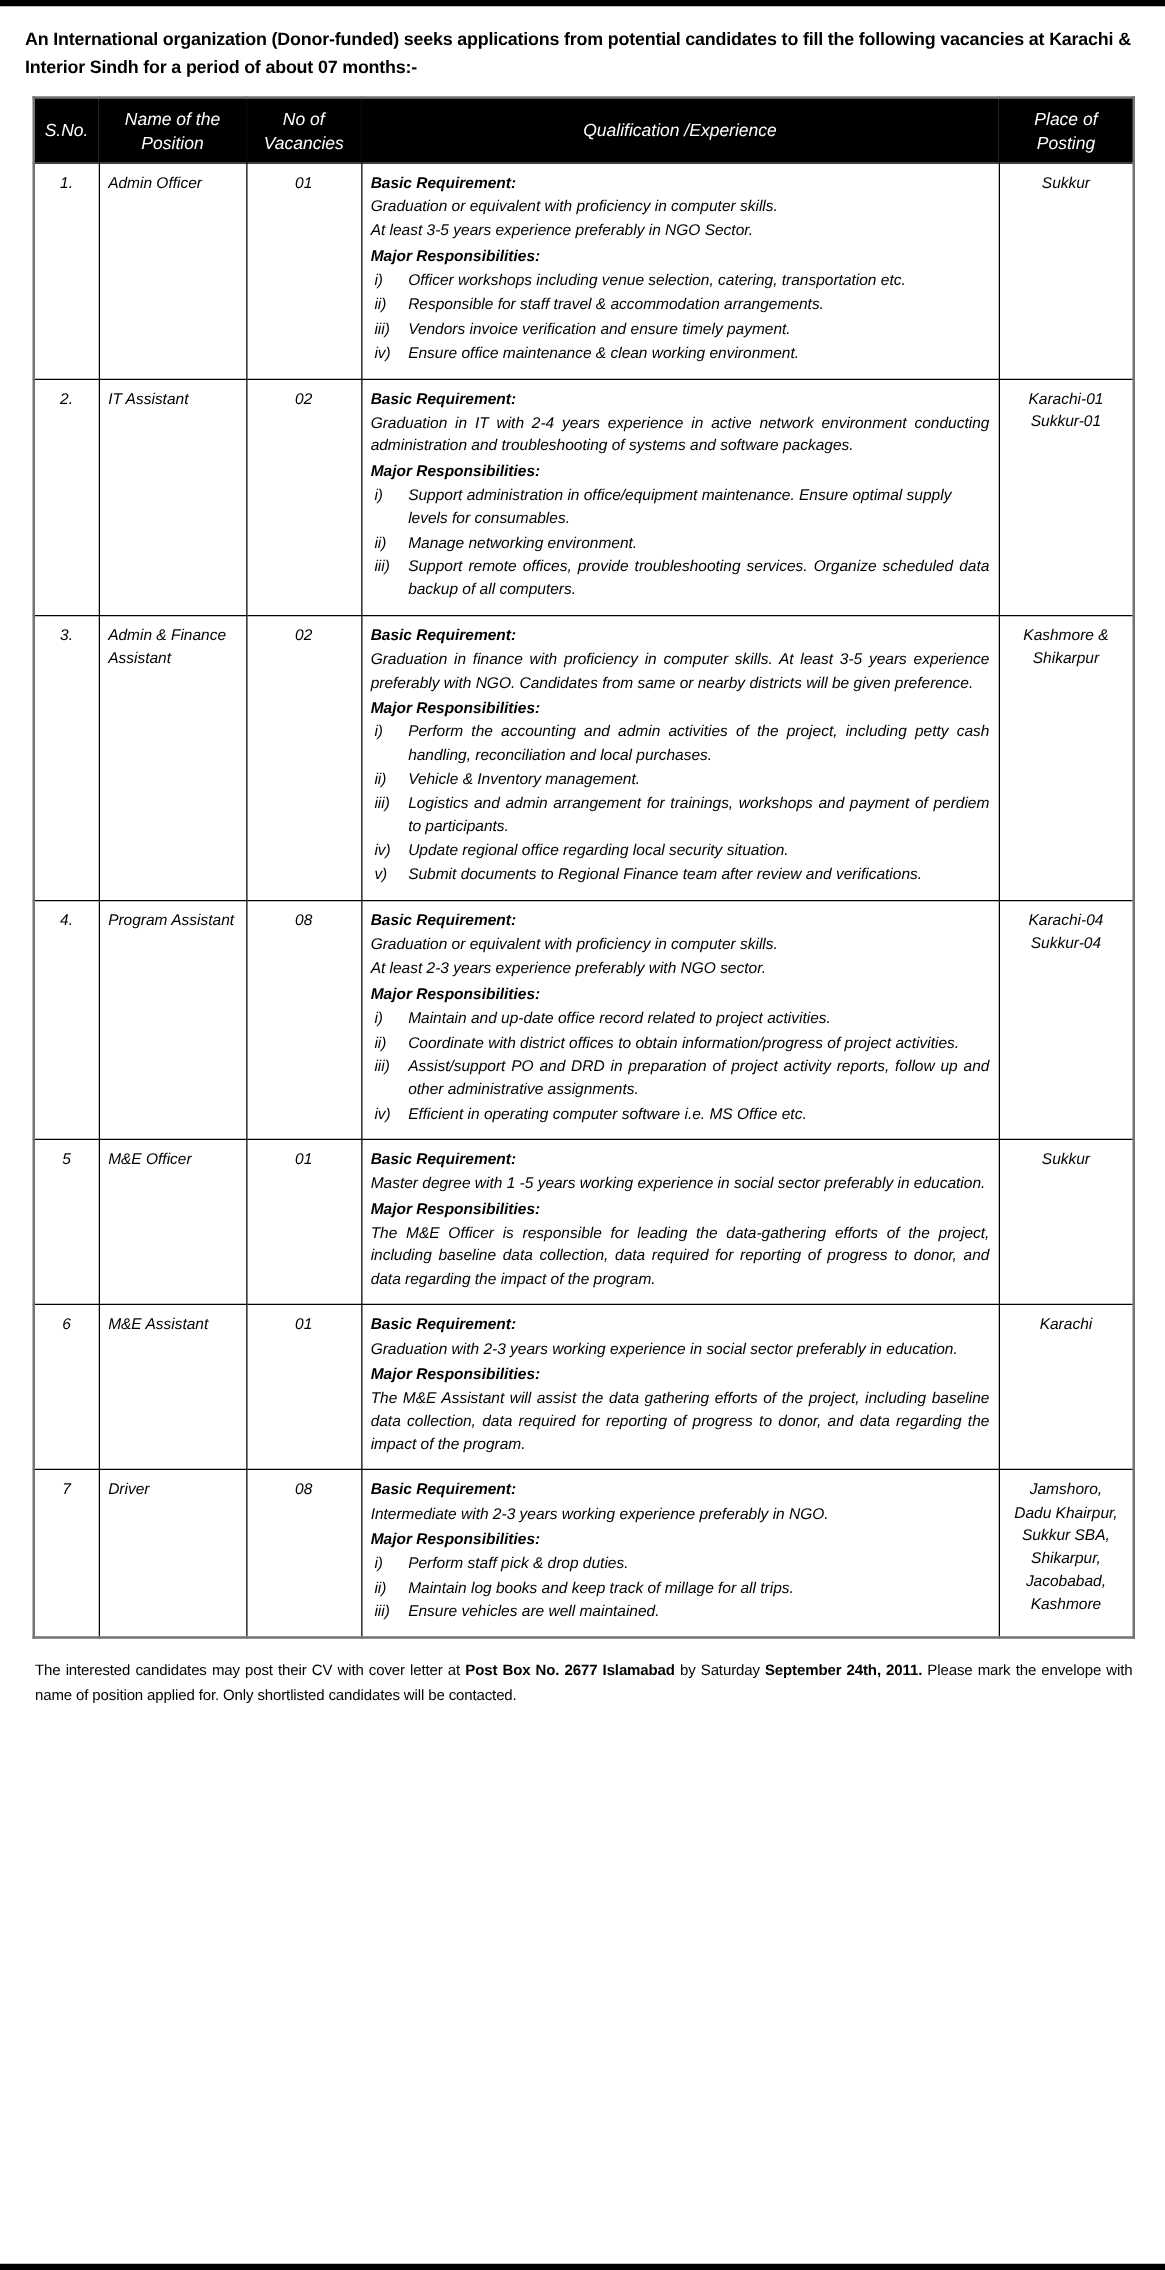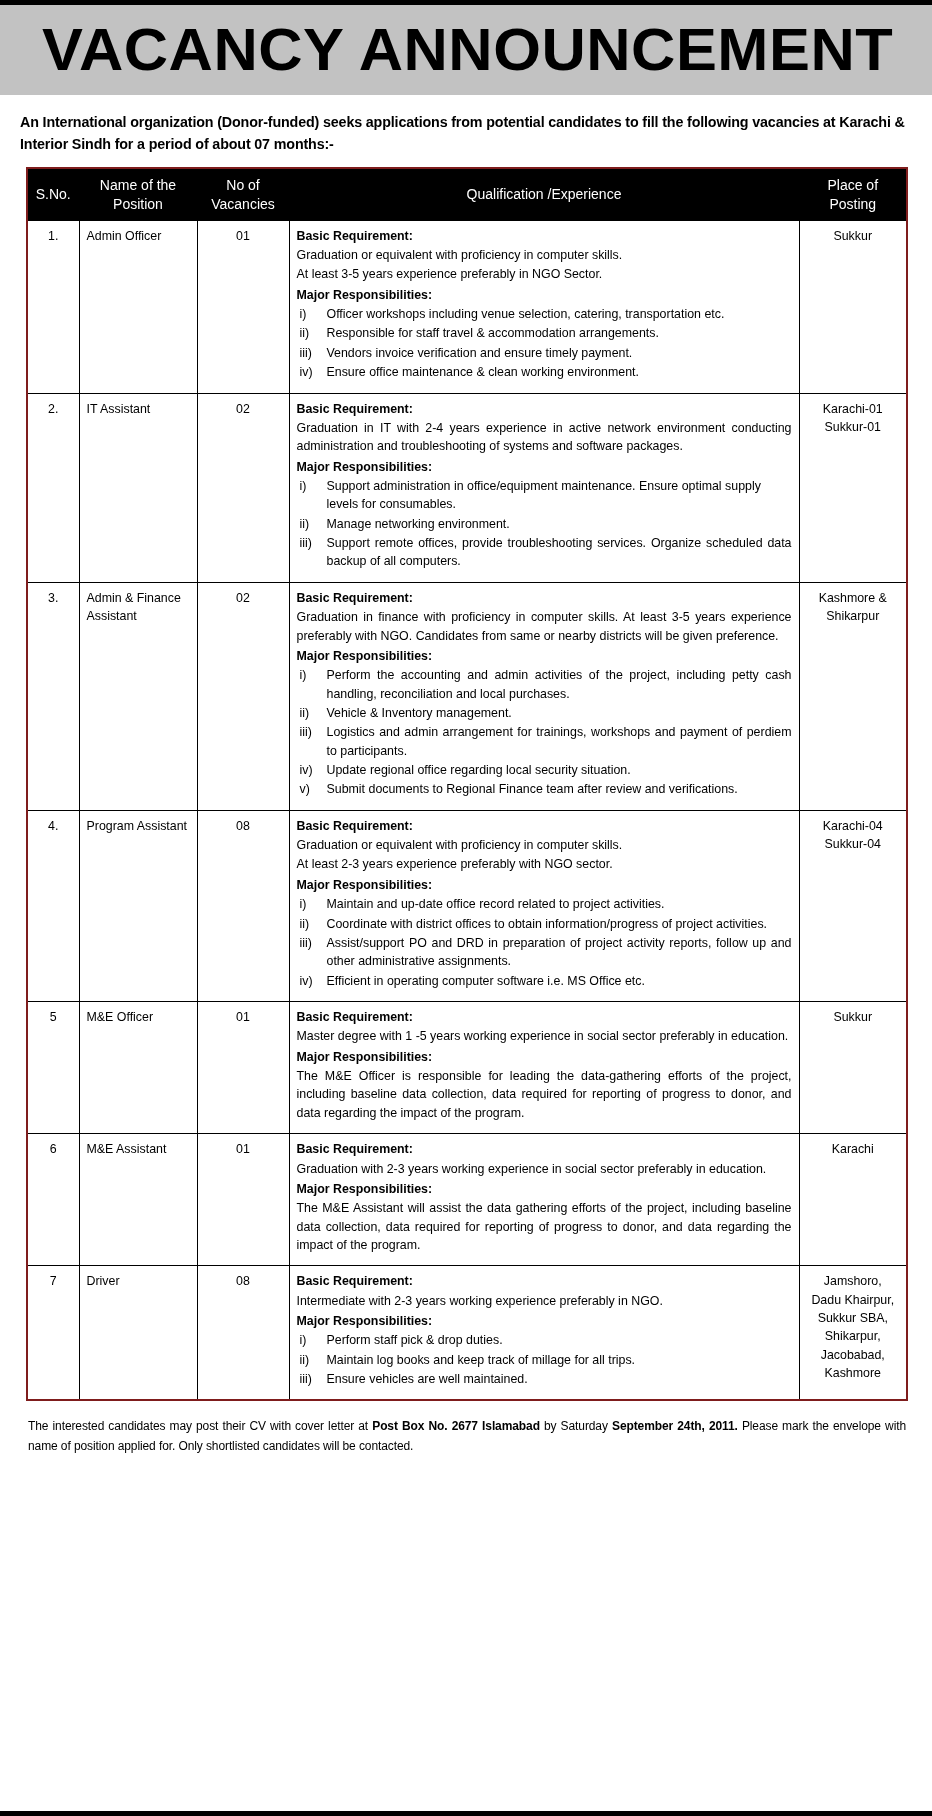--- a/index.html
+++ b/index.html
@@ -50,22 +50,23 @@
     font-weight: bold;
     letter-spacing: -0.15px;
   }
   
   .table-wrap {
     padding: 0 24px 0 26px;
   }
   table.vacancy {
     width: 100%;
     border-collapse: collapse;
-    border: 2px solid #7f1d1d;
+    border: 2px solid #737373;
     table-layout: fixed;
+    font-style: italic;
   }
   table.vacancy th,
   table.vacancy td {
     border: 1px solid #000;
     vertical-align: top;
     padding: 6px 7px 10px 7px;
     font-size: 12.4px;
     line-height: 1.48;
   }
   table.vacancy thead th {
@@ -146,23 +147,20 @@
     text-align: justify;
     letter-spacing: -0.1px;
   }
   .footer b { font-weight: bold; }
 </style>
 </head>
 <body>
 
 <div id="page">
 
-  <div class="banner">
-    <div class="banner-title">VACANCY ANNOUNCEMENT</div>
-  </div>
 
   <div class="intro">An International organization (Donor-funded) seeks applications from potential candidates to fill the following vacancies at Karachi &amp; Interior Sindh for a period of about 07 months:-</div>
 
   <div class="table-wrap">
     <table class="vacancy">
       <colgroup>
         <col class="c-sno">
           <col class="c-pos">
           <col class="c-vac">
           <col class="c-qual">

